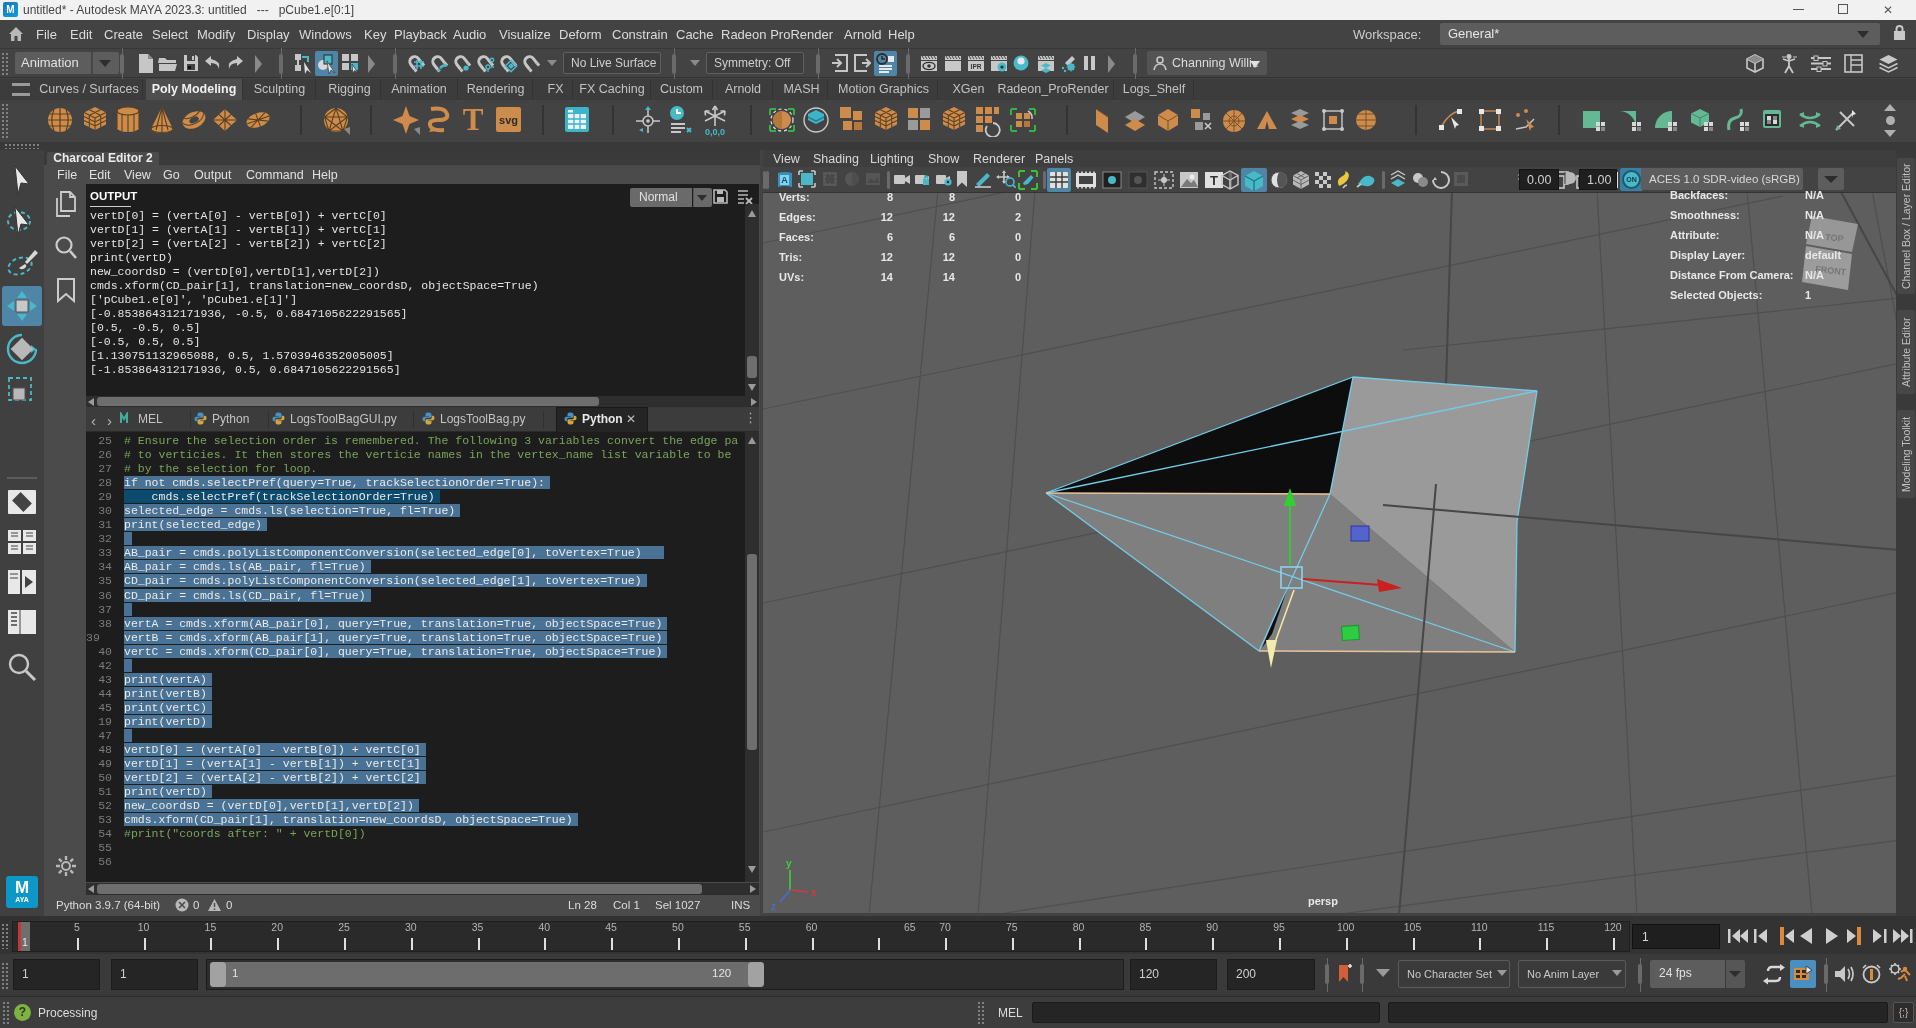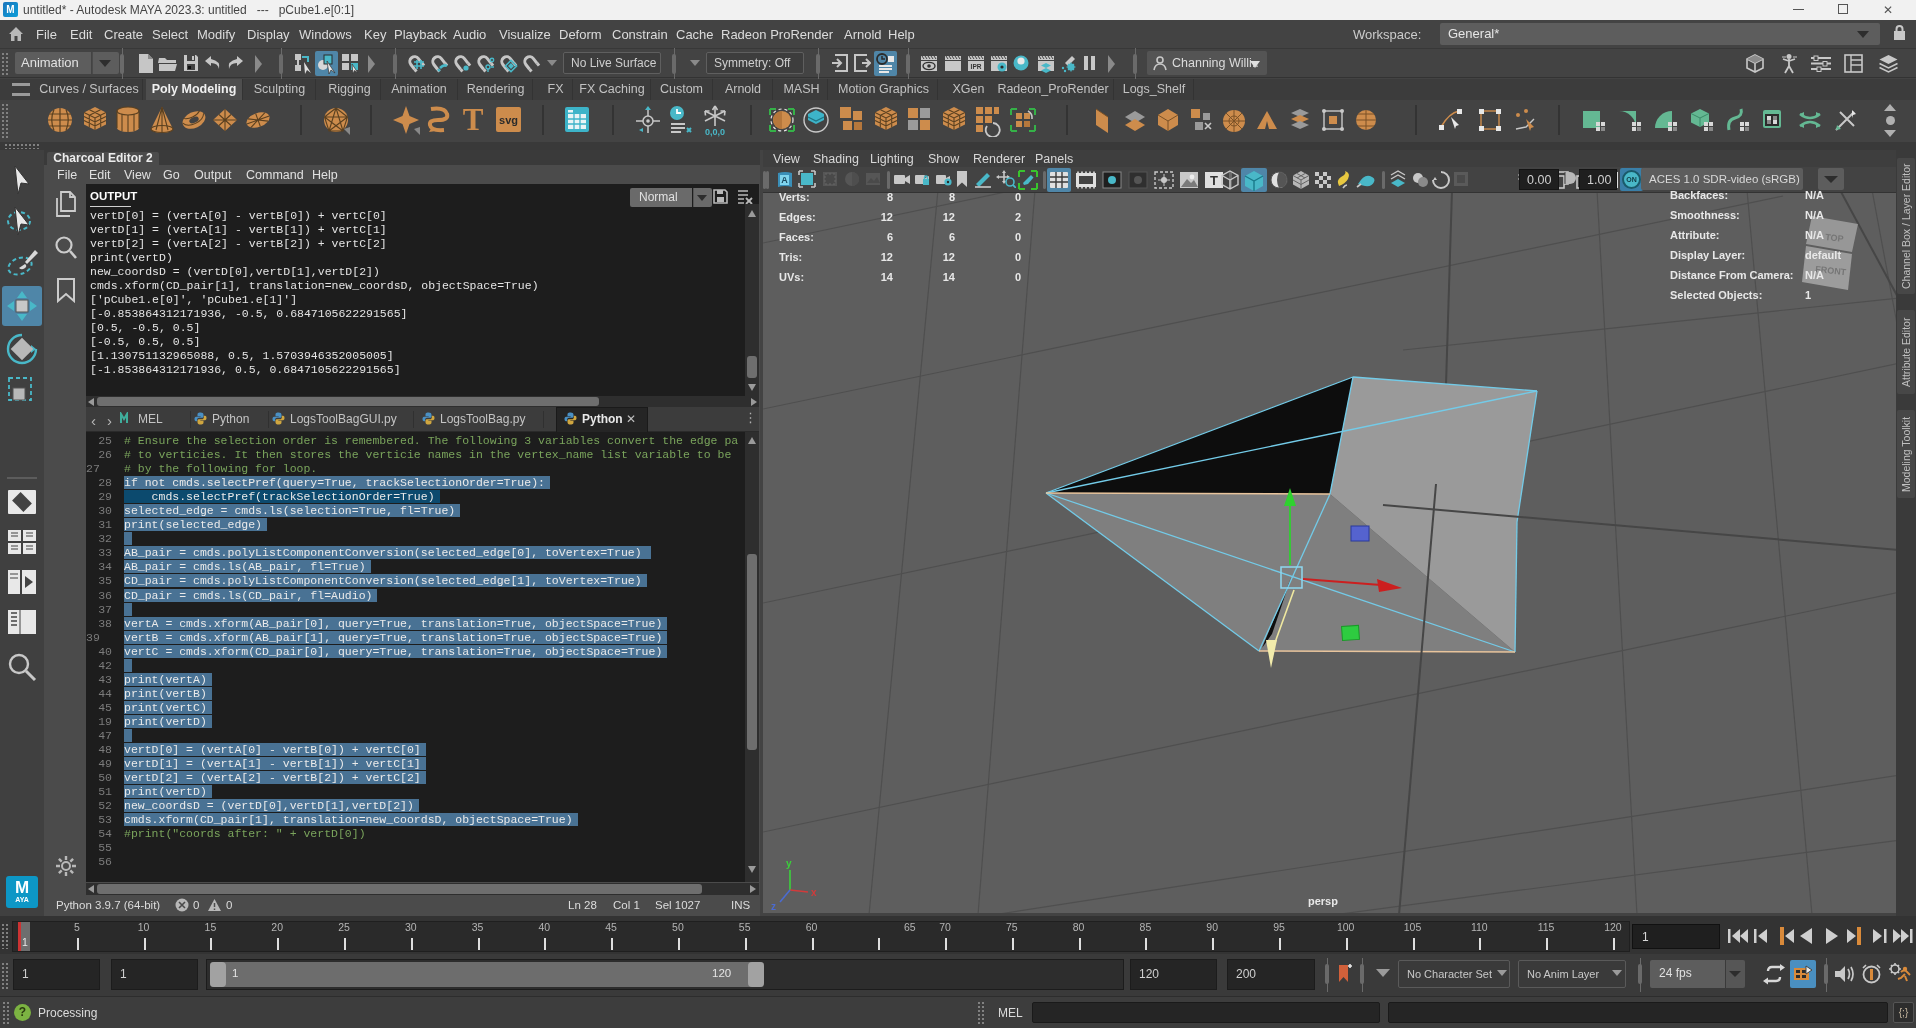--- a/index.html
+++ b/index.html
@@ -702,30 +702,30 @@
         <path d="M6.5 12.5 c3 0 3 -1.4 3 -2.3 V8.8 H6.3 v-0.6 H11 c1 0 1.5 -1 1.5 -2.2 c0 -1.4 -0.6 -2.2 -1.5 -2.2 H9.8 v1.6 c0 1 -0.9 1.8 -1.8 1.8 H5 c-0.8 0 -1.5 0.7 -1.5 1.6 v1.4 c0 1.6 1.1 2.3 3 2.3 z" fill="#cfa640"></path>
       </svg></div>
     <div class="abs" style="left:496px;top:5px;font-size:12px;font-weight:bold;color:#e8e8e8">Python</div>
     <div class="abs" style="left:540px;top:5px;font-size:12px;color:#c0c0c0">✕</div>
     <div class="abs" style="left:658px;top:3px;font-size:13px;color:#b0b0b0;letter-spacing:0">⋮</div>
   </div>
 <div class="abs mono" style="left:86px;top:432px;width:673px;height:450px;background:#1d1d1d;font-size:11.5px;overflow:hidden">
     <div class="abs" style="left:0;top:2px;width:660px">
       <div style="height:14.05px;white-space:pre"><span style="display:inline-block;width:26px;text-align:right;color:#7b7b7b">25</span><span style="display:inline-block;width:12px"></span><span style="color:#7aa45c"># Ensure the selection order is remembered. The following 3 variables convert the edge pa</span></div>
       <div style="height:14.05px;white-space:pre"><span style="display:inline-block;width:26px;text-align:right;color:#7b7b7b">26</span><span style="display:inline-block;width:12px"></span><span style="color:#7aa45c"># to verticies. It then stores the verticie names in the vertex_name list variable to be </span></div>
-      <div style="height:14.05px;white-space:pre"><span style="display:inline-block;width:26px;color:#7b7b7b">27</span><span style="display:inline-block;width:12px"></span><span style="color:#7aa45c"># by the following for loop.</span></div>
+      <div style="height:14.05px;white-space:pre"><span style="display:inline-block;width:26px;text-align:right;color:#7b7b7b">27</span><span style="display:inline-block;width:12px"></span><span style="color:#7aa45c"># by the selection for loop.</span></div>
       <div style="height:14.05px;white-space:pre"><span style="display:inline-block;width:26px;text-align:right;color:#7b7b7b">28</span><span style="display:inline-block;width:12px"></span><span style="background:#497294;color:#eaeaea;padding-right:5px">if not cmds.selectPref(query=True, trackSelectionOrder=True):</span></div>
       <div style="height:14.05px;white-space:pre"><span style="display:inline-block;width:26px;text-align:right;color:#7b7b7b">29</span><span style="display:inline-block;width:12px"></span><span style="background:#0c4a6e;color:#eaeaea;padding-right:5px">    cmds.selectPref(trackSelectionOrder=True)</span></div>
       <div style="height:14.05px;white-space:pre"><span style="display:inline-block;width:26px;text-align:right;color:#7b7b7b">30</span><span style="display:inline-block;width:12px"></span><span style="background:#497294;color:#eaeaea;padding-right:5px">selected_edge = cmds.ls(selection=True, fl=True)</span></div>
       <div style="height:14.05px;white-space:pre"><span style="display:inline-block;width:26px;text-align:right;color:#7b7b7b">31</span><span style="display:inline-block;width:12px"></span><span style="background:#497294;color:#eaeaea;padding-right:5px">print(selected_edge)</span></div>
       <div style="height:14.05px;white-space:pre"><span style="display:inline-block;width:26px;text-align:right;color:#7b7b7b">32</span><span style="display:inline-block;width:12px"></span><span style="background:#497294;display:inline-block;width:8px">&nbsp;</span></div>
-      <div style="height:14.05px;white-space:pre"><span style="display:inline-block;width:26px;text-align:right;color:#7b7b7b">33</span><span style="display:inline-block;width:12px"></span><span style="background:#497294;color:#eaeaea;padding-right:9px">AB_pair = cmds.polyListComponentConversion(selected_edge[0], toVertex=True)</span></div>
+      <div style="height:14.05px;white-space:pre"><span style="display:inline-block;width:26px;text-align:right;color:#7b7b7b">33</span><span style="display:inline-block;width:12px"></span><span style="background:#497294;color:#eaeaea;padding-right:22px">AB_pair = cmds.polyListComponentConversion(selected_edge[0], toVertex=True)</span></div>
       <div style="height:14.05px;white-space:pre"><span style="display:inline-block;width:26px;text-align:right;color:#7b7b7b">34</span><span style="display:inline-block;width:12px"></span><span style="background:#497294;color:#eaeaea;padding-right:5px">AB_pair = cmds.ls(AB_pair, fl=True)</span></div>
       <div style="height:14.05px;white-space:pre"><span style="display:inline-block;width:26px;text-align:right;color:#7b7b7b">35</span><span style="display:inline-block;width:12px"></span><span style="background:#497294;color:#eaeaea;padding-right:5px">CD_pair = cmds.polyListComponentConversion(selected_edge[1], toVertex=True)</span></div>
-      <div style="height:14.05px;white-space:pre"><span style="display:inline-block;width:26px;text-align:right;color:#7b7b7b">36</span><span style="display:inline-block;width:12px"></span><span style="background:#497294;color:#eaeaea;padding-right:5px">CD_pair = cmds.ls(CD_pair, fl=Audio)</span></div>
+      <div style="height:14.05px;white-space:pre"><span style="display:inline-block;width:26px;text-align:right;color:#7b7b7b">36</span><span style="display:inline-block;width:12px"></span><span style="background:#497294;color:#eaeaea;padding-right:5px">CD_pair = cmds.ls(CD_pair, fl=True)</span></div>
       <div style="height:14.05px;white-space:pre"><span style="display:inline-block;width:26px;text-align:right;color:#7b7b7b">37</span><span style="display:inline-block;width:12px"></span><span style="background:#497294;display:inline-block;width:8px">&nbsp;</span></div>
       <div style="height:14.05px;white-space:pre"><span style="display:inline-block;width:26px;text-align:right;color:#7b7b7b">38</span><span style="display:inline-block;width:12px"></span><span style="background:#497294;color:#eaeaea;padding-right:5px">vertA = cmds.xform(AB_pair[0], query=True, translation=True, objectSpace=True)</span></div>
       <div style="height:14.05px;white-space:pre"><span style="display:inline-block;width:26px;color:#7b7b7b">39</span><span style="display:inline-block;width:12px"></span><span style="background:#497294;color:#eaeaea;padding-right:5px">vertB = cmds.xform(AB_pair[1], query=True, translation=True, objectSpace=True)</span></div>
       <div style="height:14.05px;white-space:pre"><span style="display:inline-block;width:26px;text-align:right;color:#7b7b7b">40</span><span style="display:inline-block;width:12px"></span><span style="background:#497294;color:#eaeaea;padding-right:5px">vertC = cmds.xform(CD_pair[0], query=True, translation=True, objectSpace=True)</span></div>
       <div style="height:14.05px;white-space:pre"><span style="display:inline-block;width:26px;text-align:right;color:#7b7b7b">42</span><span style="display:inline-block;width:12px"></span><span style="background:#497294;display:inline-block;width:8px">&nbsp;</span></div>
       <div style="height:14.05px;white-space:pre"><span style="display:inline-block;width:26px;text-align:right;color:#7b7b7b">43</span><span style="display:inline-block;width:12px"></span><span style="background:#497294;color:#eaeaea;padding-right:5px">print(vertA)</span></div>
       <div style="height:14.05px;white-space:pre"><span style="display:inline-block;width:26px;text-align:right;color:#7b7b7b">44</span><span style="display:inline-block;width:12px"></span><span style="background:#497294;color:#eaeaea;padding-right:5px">print(vertB)</span></div>
       <div style="height:14.05px;white-space:pre"><span style="display:inline-block;width:26px;text-align:right;color:#7b7b7b">45</span><span style="display:inline-block;width:12px"></span><span style="background:#497294;color:#eaeaea;padding-right:5px">print(vertC)</span></div>
       <div style="height:14.05px;white-space:pre"><span style="display:inline-block;width:26px;text-align:right;color:#7b7b7b">19</span><span style="display:inline-block;width:12px"></span><span style="background:#497294;color:#eaeaea;padding-right:5px">print(vertD)</span></div>
       <div style="height:14.05px;white-space:pre"><span style="display:inline-block;width:26px;text-align:right;color:#7b7b7b">47</span><span style="display:inline-block;width:12px"></span><span style="background:#497294;display:inline-block;width:8px">&nbsp;</span></div>

